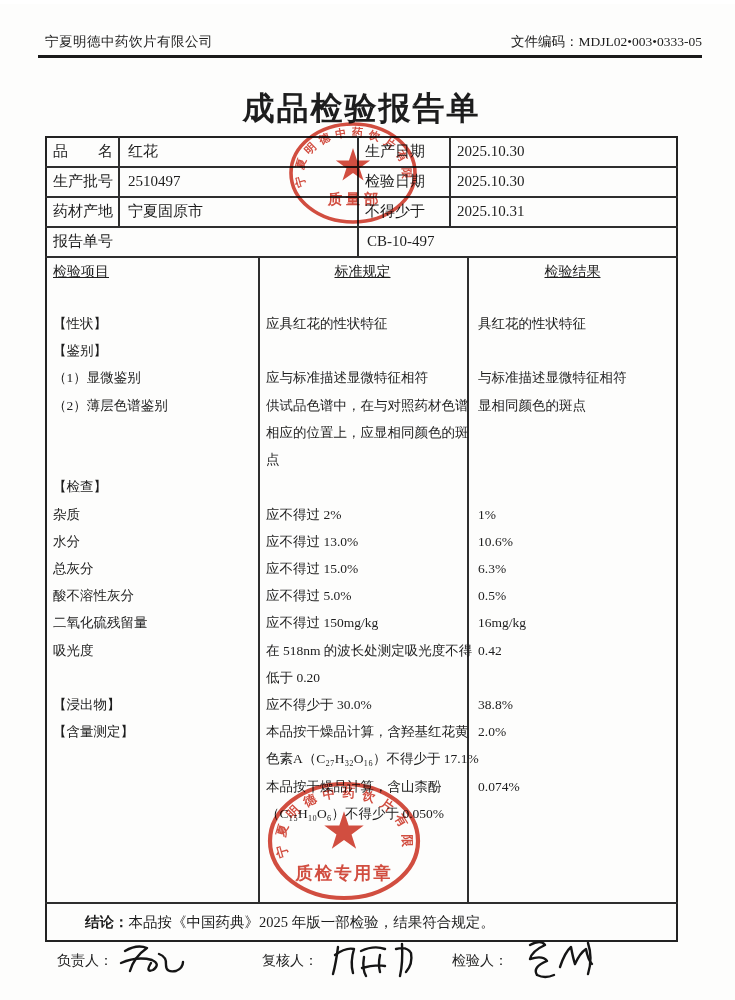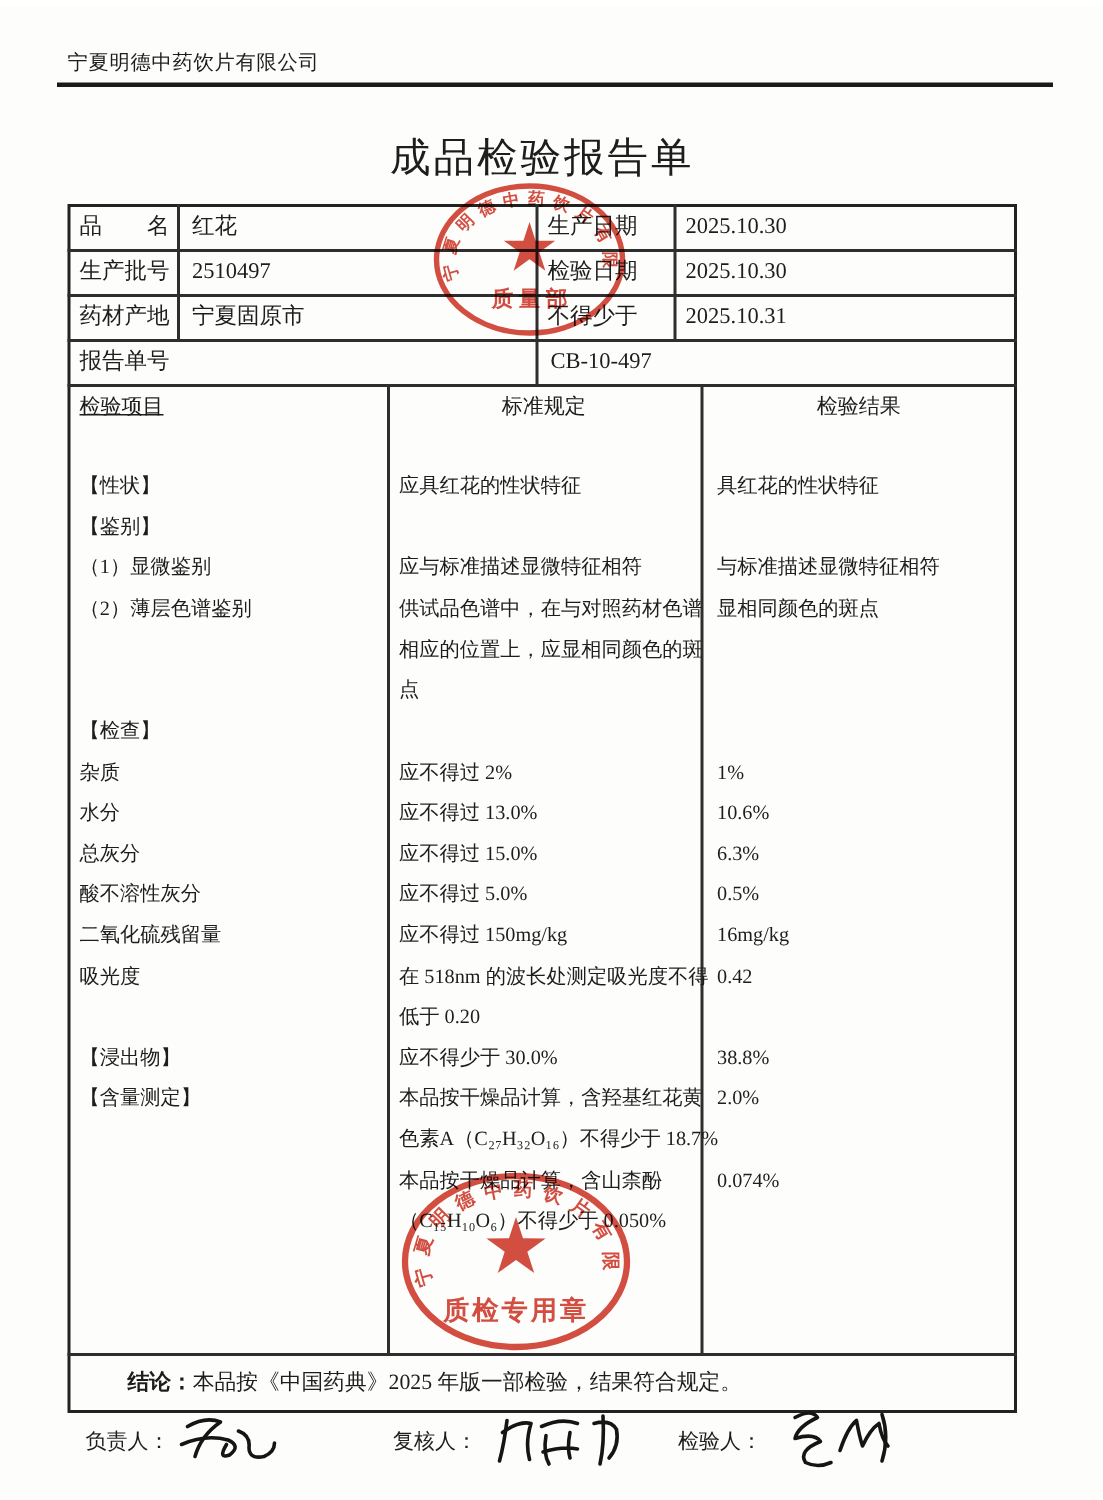--- a/index.html
+++ b/index.html
@@ -5,38 +5,38 @@
   html,body{margin:0;padding:0;background:#ffffff;}
   .page{
     position:relative;width:735px;height:1000px;margin:4px auto;
     background:#fdfdfc;overflow:hidden;
     font-family:"Liberation Serif","DejaVu Serif",serif;color:#1d1d1d;
   }
   .hdr-company{position:absolute;left:45px;top:29px;font-size:13.5px;letter-spacing:.5px;}
   .hdr-code{position:absolute;right:33px;top:29px;font-size:13.5px;}
   .hdr-rule{position:absolute;left:38px;top:51px;width:664px;height:2.5px;background:#1a1a1a;}
   .doc-title{position:absolute;left:45px;top:83px;width:633px;text-align:center;
-    font-size:27px;font-weight:400;letter-spacing:2px;}
+    font-size:32px;font-weight:700;letter-spacing:2px;}
   
   .frame{position:absolute;left:45px;top:132px;width:633px;height:806px;
     border:2px solid #222;box-sizing:border-box;}
   .hline,.vline{position:absolute;background:#2e2e2e;}
   .hline{height:1.5px;left:45px;width:633px;}
   .vline{width:1.5px;}
   
   .cell{position:absolute;font-size:15px;line-height:30px;height:30px;white-space:nowrap;}
   .lblA{left:53px;width:57px;display:flex;justify-content:space-between;}
   .valB{left:128px;}
   .lblC{left:365px;}
   .valD{left:457px;font-family:Liberation Serif, serif;}
   
   .spec-head{position:absolute;left:45px;top:252px;width:728px;height:32px;line-height:32px;font-size:14px;}
   .spec-head .h1{position:absolute;left:8px;text-decoration:underline;}
   .spec-head .h2{position:absolute;left:213px;width:209px;text-align:center;}
-  .spec-head .h2 span,.spec-head .h3 span{}
+  .spec-head .h2 span,.spec-head .h3 span{text-decoration:underline;}
   .spec-head .h3{position:absolute;left:422px;width:211px;text-align:center;}
   .spec-row{position:absolute;left:45px;width:633px;height:27px;line-height:27px;
     font-size:13.5px;white-space:nowrap;}
   .spec-row .c1{position:absolute;left:8px;}
   .spec-row .c2{position:absolute;left:221px;}
   .spec-row .c3{position:absolute;left:433px;}
   
   .conclusion{position:absolute;left:85px;top:904px;width:580px;font-size:14.5px;line-height:28px;white-space:nowrap;}
   .conclusion b{font-weight:700;}
   .sig-label{position:absolute;top:948px;font-size:14px;}
@@ -44,20 +44,21 @@
   .sig-svg path{fill:none;stroke:#151515;stroke-width:2.4;stroke-linecap:round;stroke-linejoin:round;}
   
   .stamp{position:absolute;mix-blend-mode:multiply;opacity:.9;}
 </style>
 </head>
 <body>
 
 <div class="page">
 
   <div class="hdr-company">宁夏明德中药饮片有限公司</div>
+  <div class="hdr-code">文件编码：MDJL02•003•0333-05</div>
   <div class="hdr-rule"></div>
   <div class="doc-title">成品检验报告单</div>
 
   <div class="frame"></div>
 
   <div class="hline" style="top:162px"></div>
   <div class="hline" style="top:192px"></div>
   <div class="hline" style="top:222px"></div>
   <div class="hline" style="top:252px"></div>
   <div class="hline" style="top:898px"></div>
@@ -167,21 +168,21 @@
       <span class="c2">应不得少于 30.0%</span>
       <span class="c3">38.8%</span>
     </div>
   <div class="spec-row" style="top:714px">
       <span class="c1">【含量测定】</span>
       <span class="c2">本品按干燥品计算，含羟基红花黄</span>
       <span class="c3">2.0%</span>
     </div>
   <div class="spec-row" style="top:741px">
       <span class="c1"></span>
-      <span class="c2">色素A（C₂₇H₃₂O₁₆）不得少于 18.7%</span>
+      <span class="c2">色素A（C₂₇H₃₂O₁₆）不得少于 17.1%</span>
       <span class="c3"></span>
     </div>
   <div class="spec-row" style="top:769px">
       <span class="c1"></span>
       <span class="c2">本品按干燥品计算，含山柰酚</span>
       <span class="c3">0.074%</span>
     </div>
   <div class="spec-row" style="top:796px">
       <span class="c1"></span>
       <span class="c2">（C₁₅H₁₀O₆）不得少于 0.050%</span>

